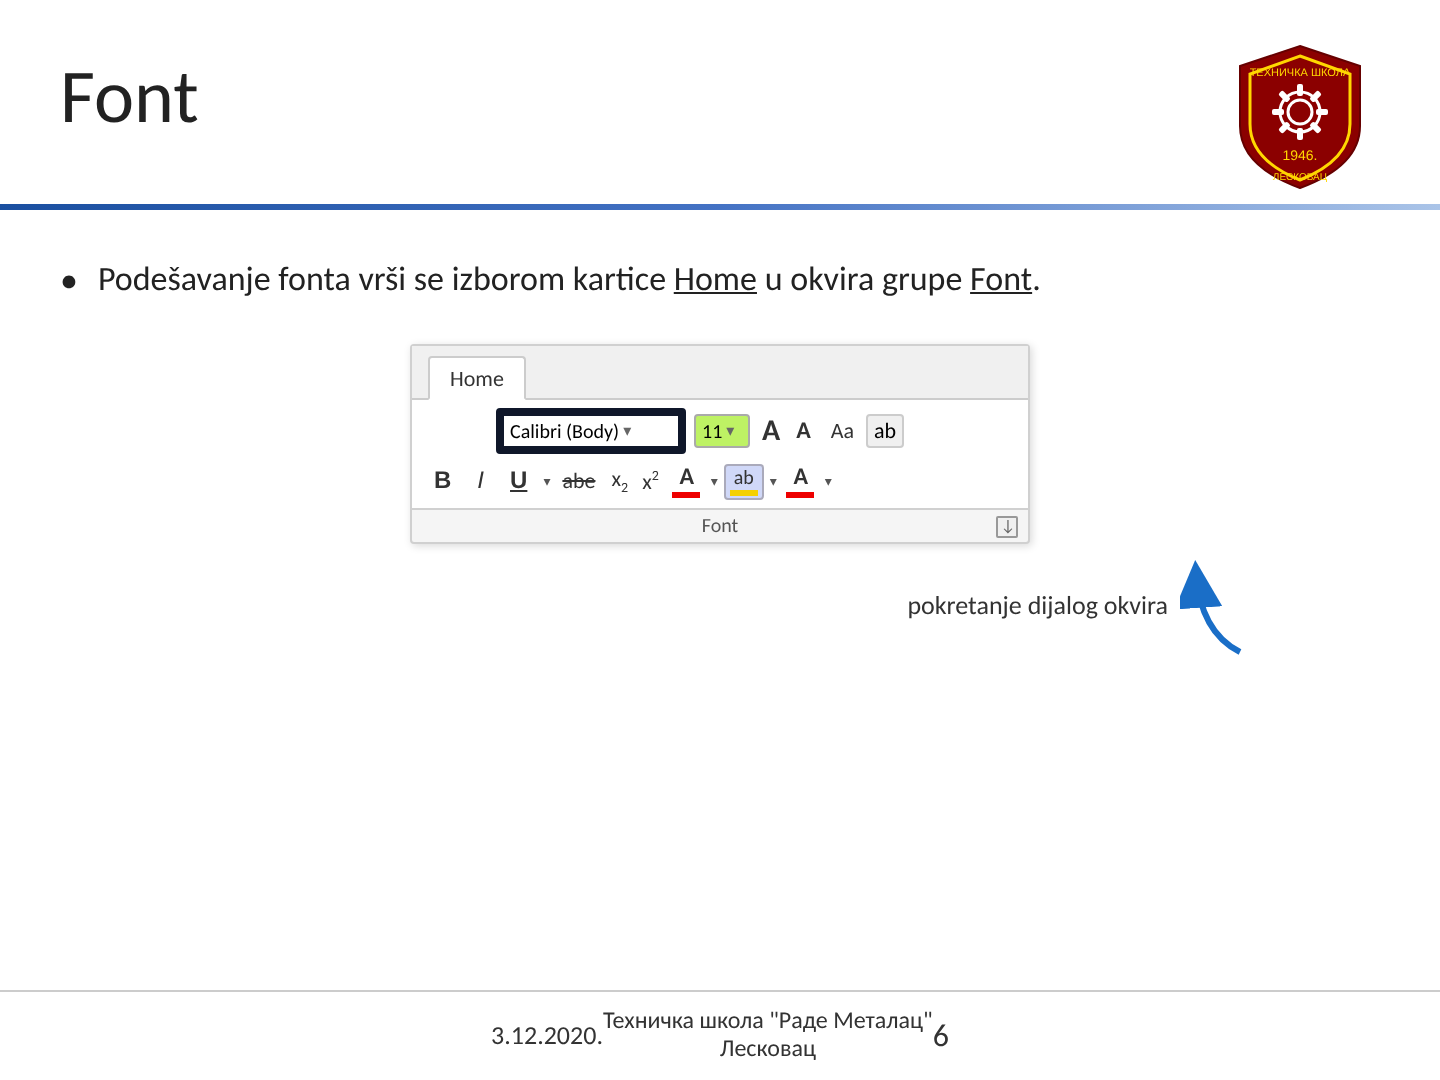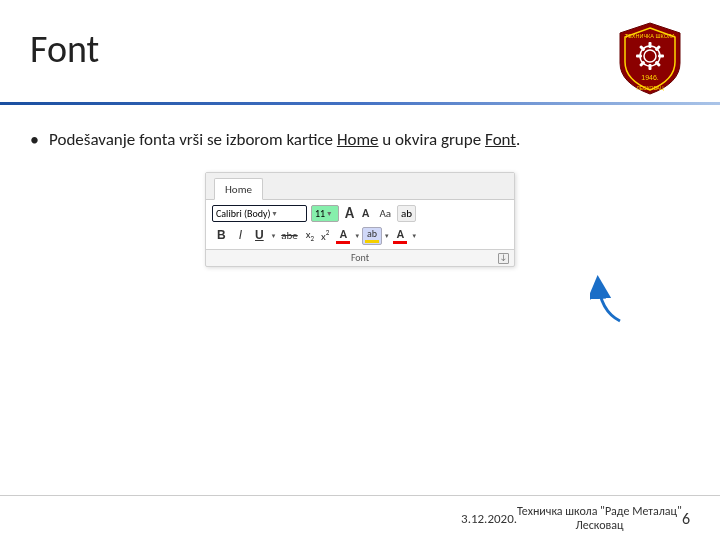--- a/index.html
+++ b/index.html
@@ -117,32 +117,33 @@
 
     .toolbar-row1 {
       display: flex;
       align-items: center;
       gap: 4px;
       margin-bottom: 3px;
     }
 
     .font-selector {
       background: #fff;
-      border: 1px solid #0f172a;
+      border: 4px solid #0f172a;
       border-radius: 2px;
       font-size: 10px;
       padding: 1px 3px;
       display: flex;
       align-items: center;
       gap: 2px;
       min-width: 95px;
+      margin-left: 36px;
     }
 
     .font-size-selector {
-      background: #86efac;
+      background: #bef264;
       border: 1px solid #aaa;
       border-radius: 2px;
       font-size: 10px;
       padding: 1px 3px;
       display: flex;
       align-items: center;
       gap: 2px;
       min-width: 28px;
     }
 
@@ -258,21 +259,21 @@
       flex-shrink: 0;
     }
 
     
     .footer {
       position: absolute;
       bottom: 0;
       left: 0;
       right: 0;
       display: flex;
-      justify-content: flex-end;
+      justify-content: center;
       align-items: center;
       padding: 8px 30px;
       border-top: 1px solid #ccc;
     }
 
     .footer-date {
       font-size: 13px;
       color: #333;
     }
 
@@ -397,20 +398,21 @@
       <div class="ribbon-label-row">
         <span style="font-size:10px; color:#555;">Font</span>
         <div class="dialog-launcher">
           <span style="font-size:8px; transform:rotate(135deg); display:inline-block;">↗</span>
         </div>
       </div>
     </div>
   </div>
 
   <div class="annotation-area">
+    <span class="annotation-text">pokretanje dijalog okvira</span>
     <svg class="blue-arrow" width="40" height="55" viewBox="0 0 40 55" xmlns="http://www.w3.org/2000/svg">
 
       <defs>
         <marker id="arrowhead" markerWidth="8" markerHeight="8" refX="6" refY="4" orient="auto">
           <polygon points="0,0 8,4 0,8" fill="#1a6ec7"></polygon>
         </marker>
       </defs>
       <path d="M 30 50 Q 10 40 8 10" stroke="#1a6ec7" stroke-width="3" fill="none" marker-end="url(#arrowhead)"></path>
     </svg>
   </div>

